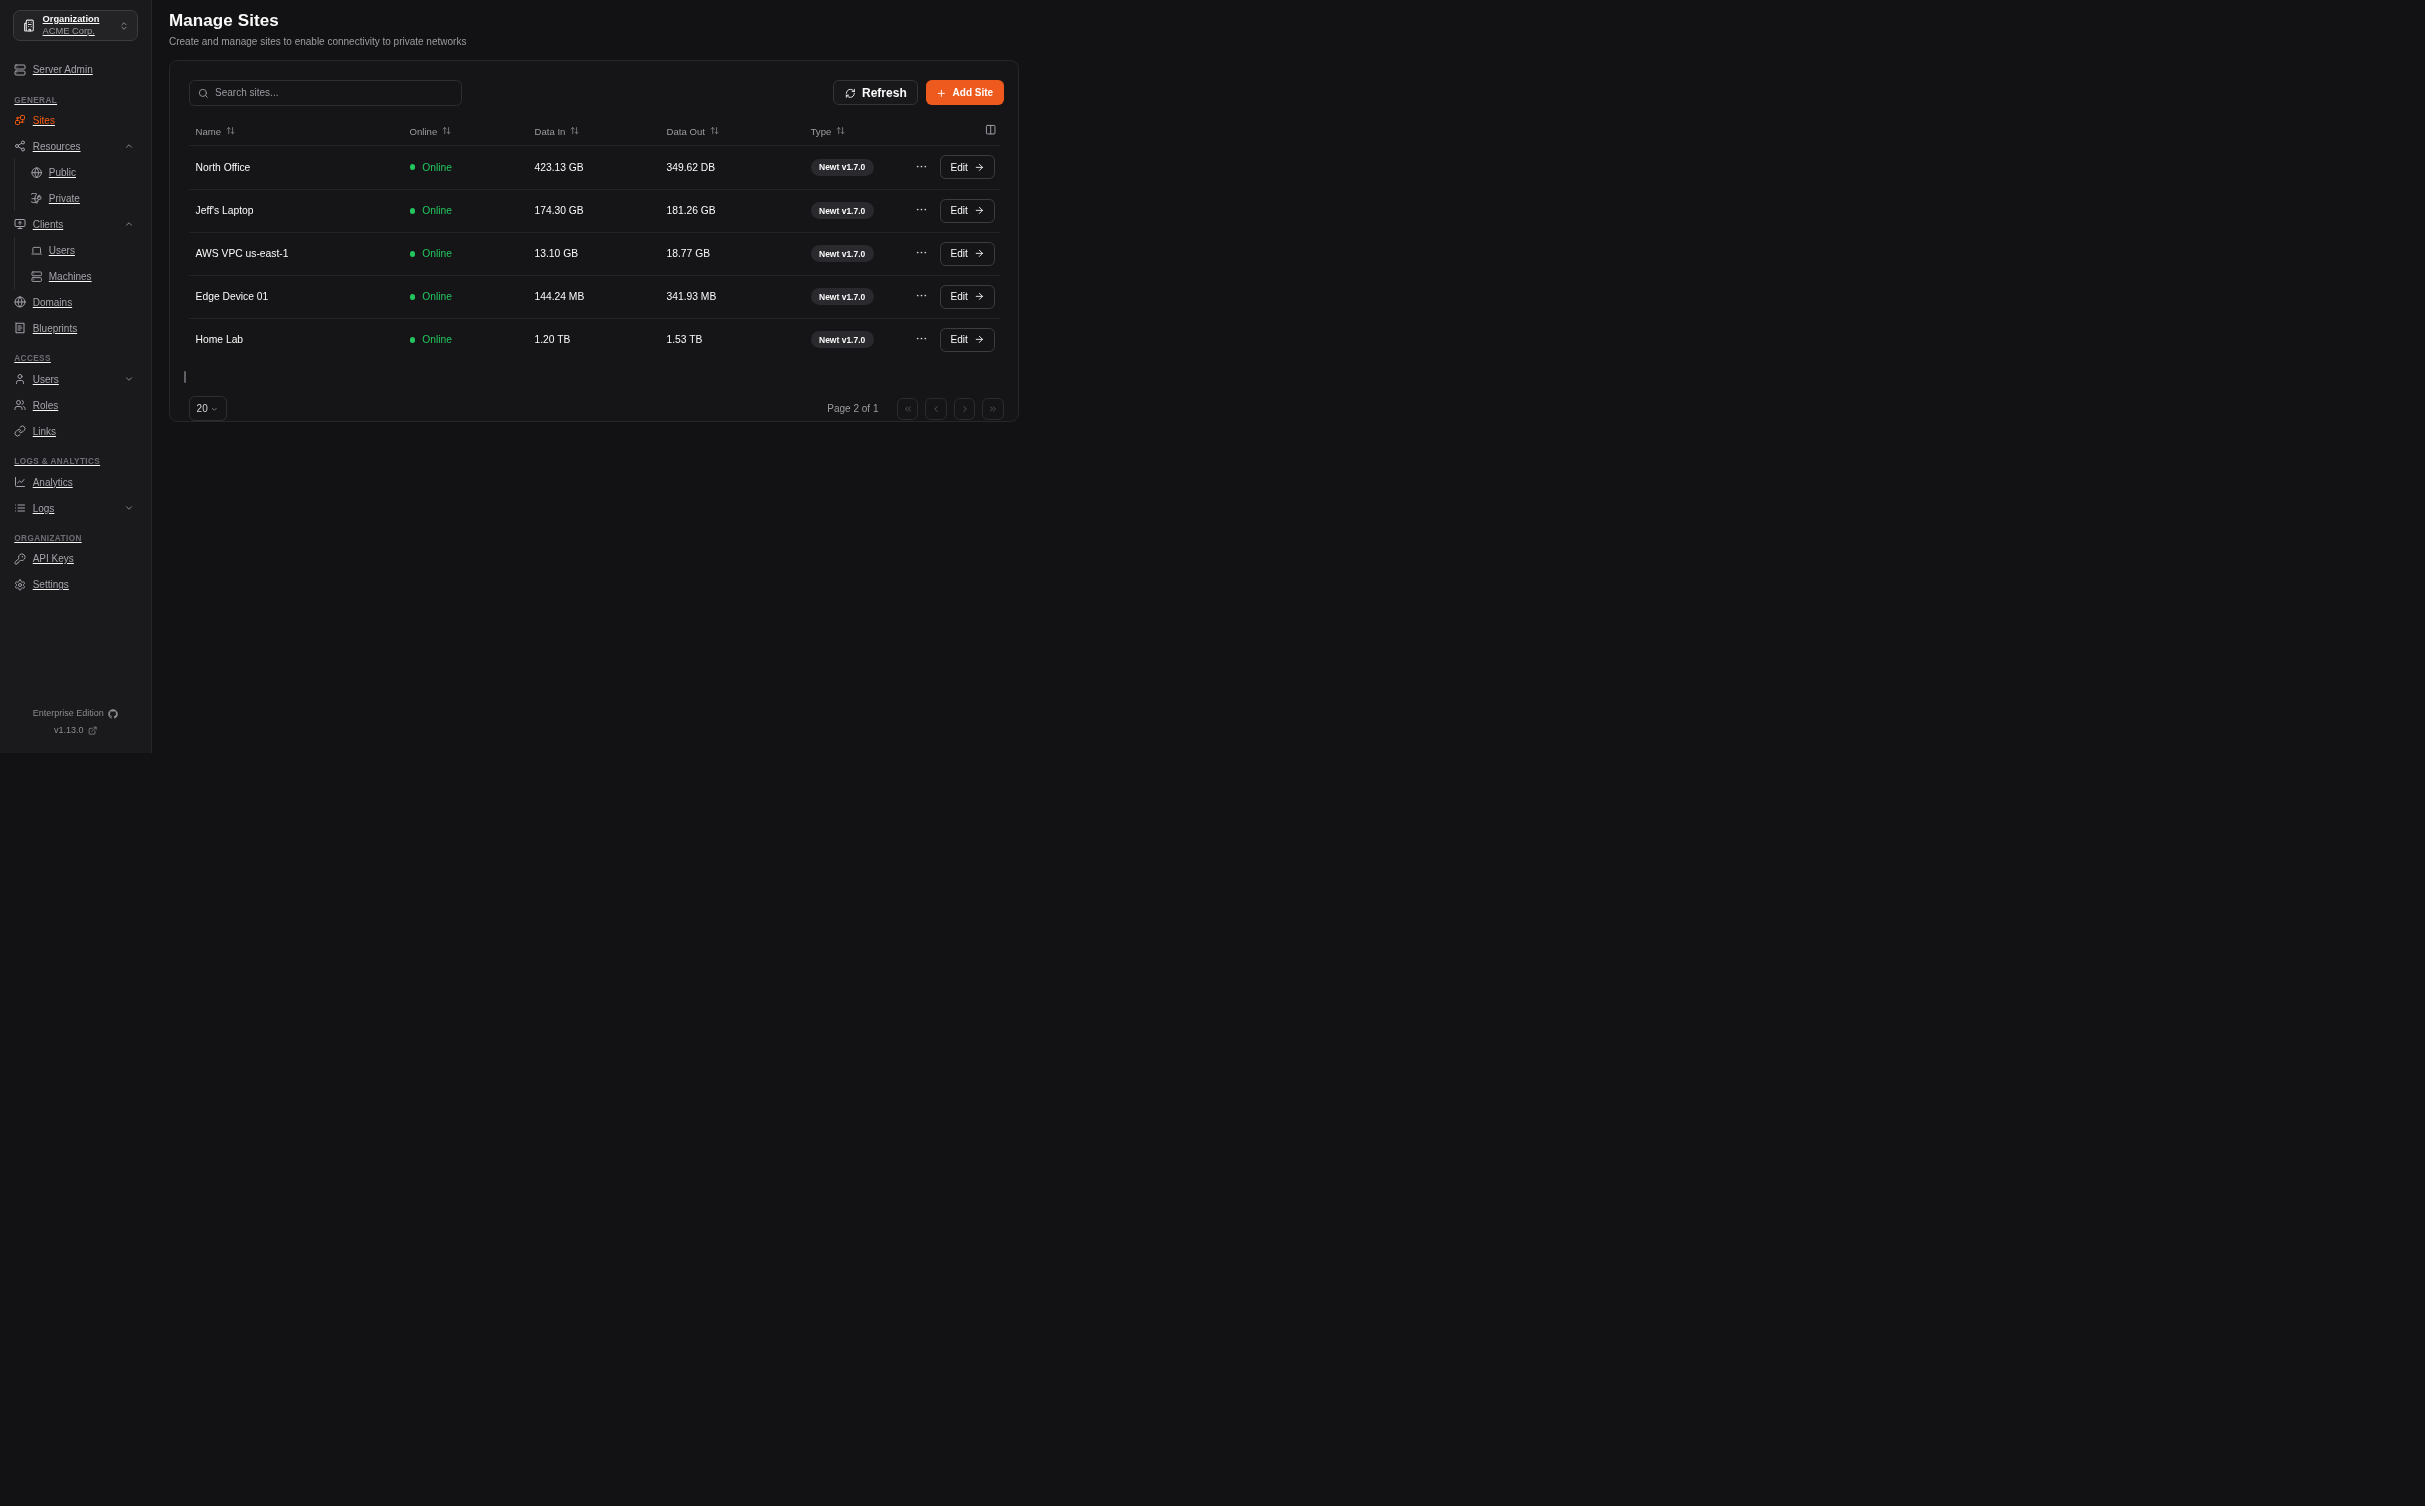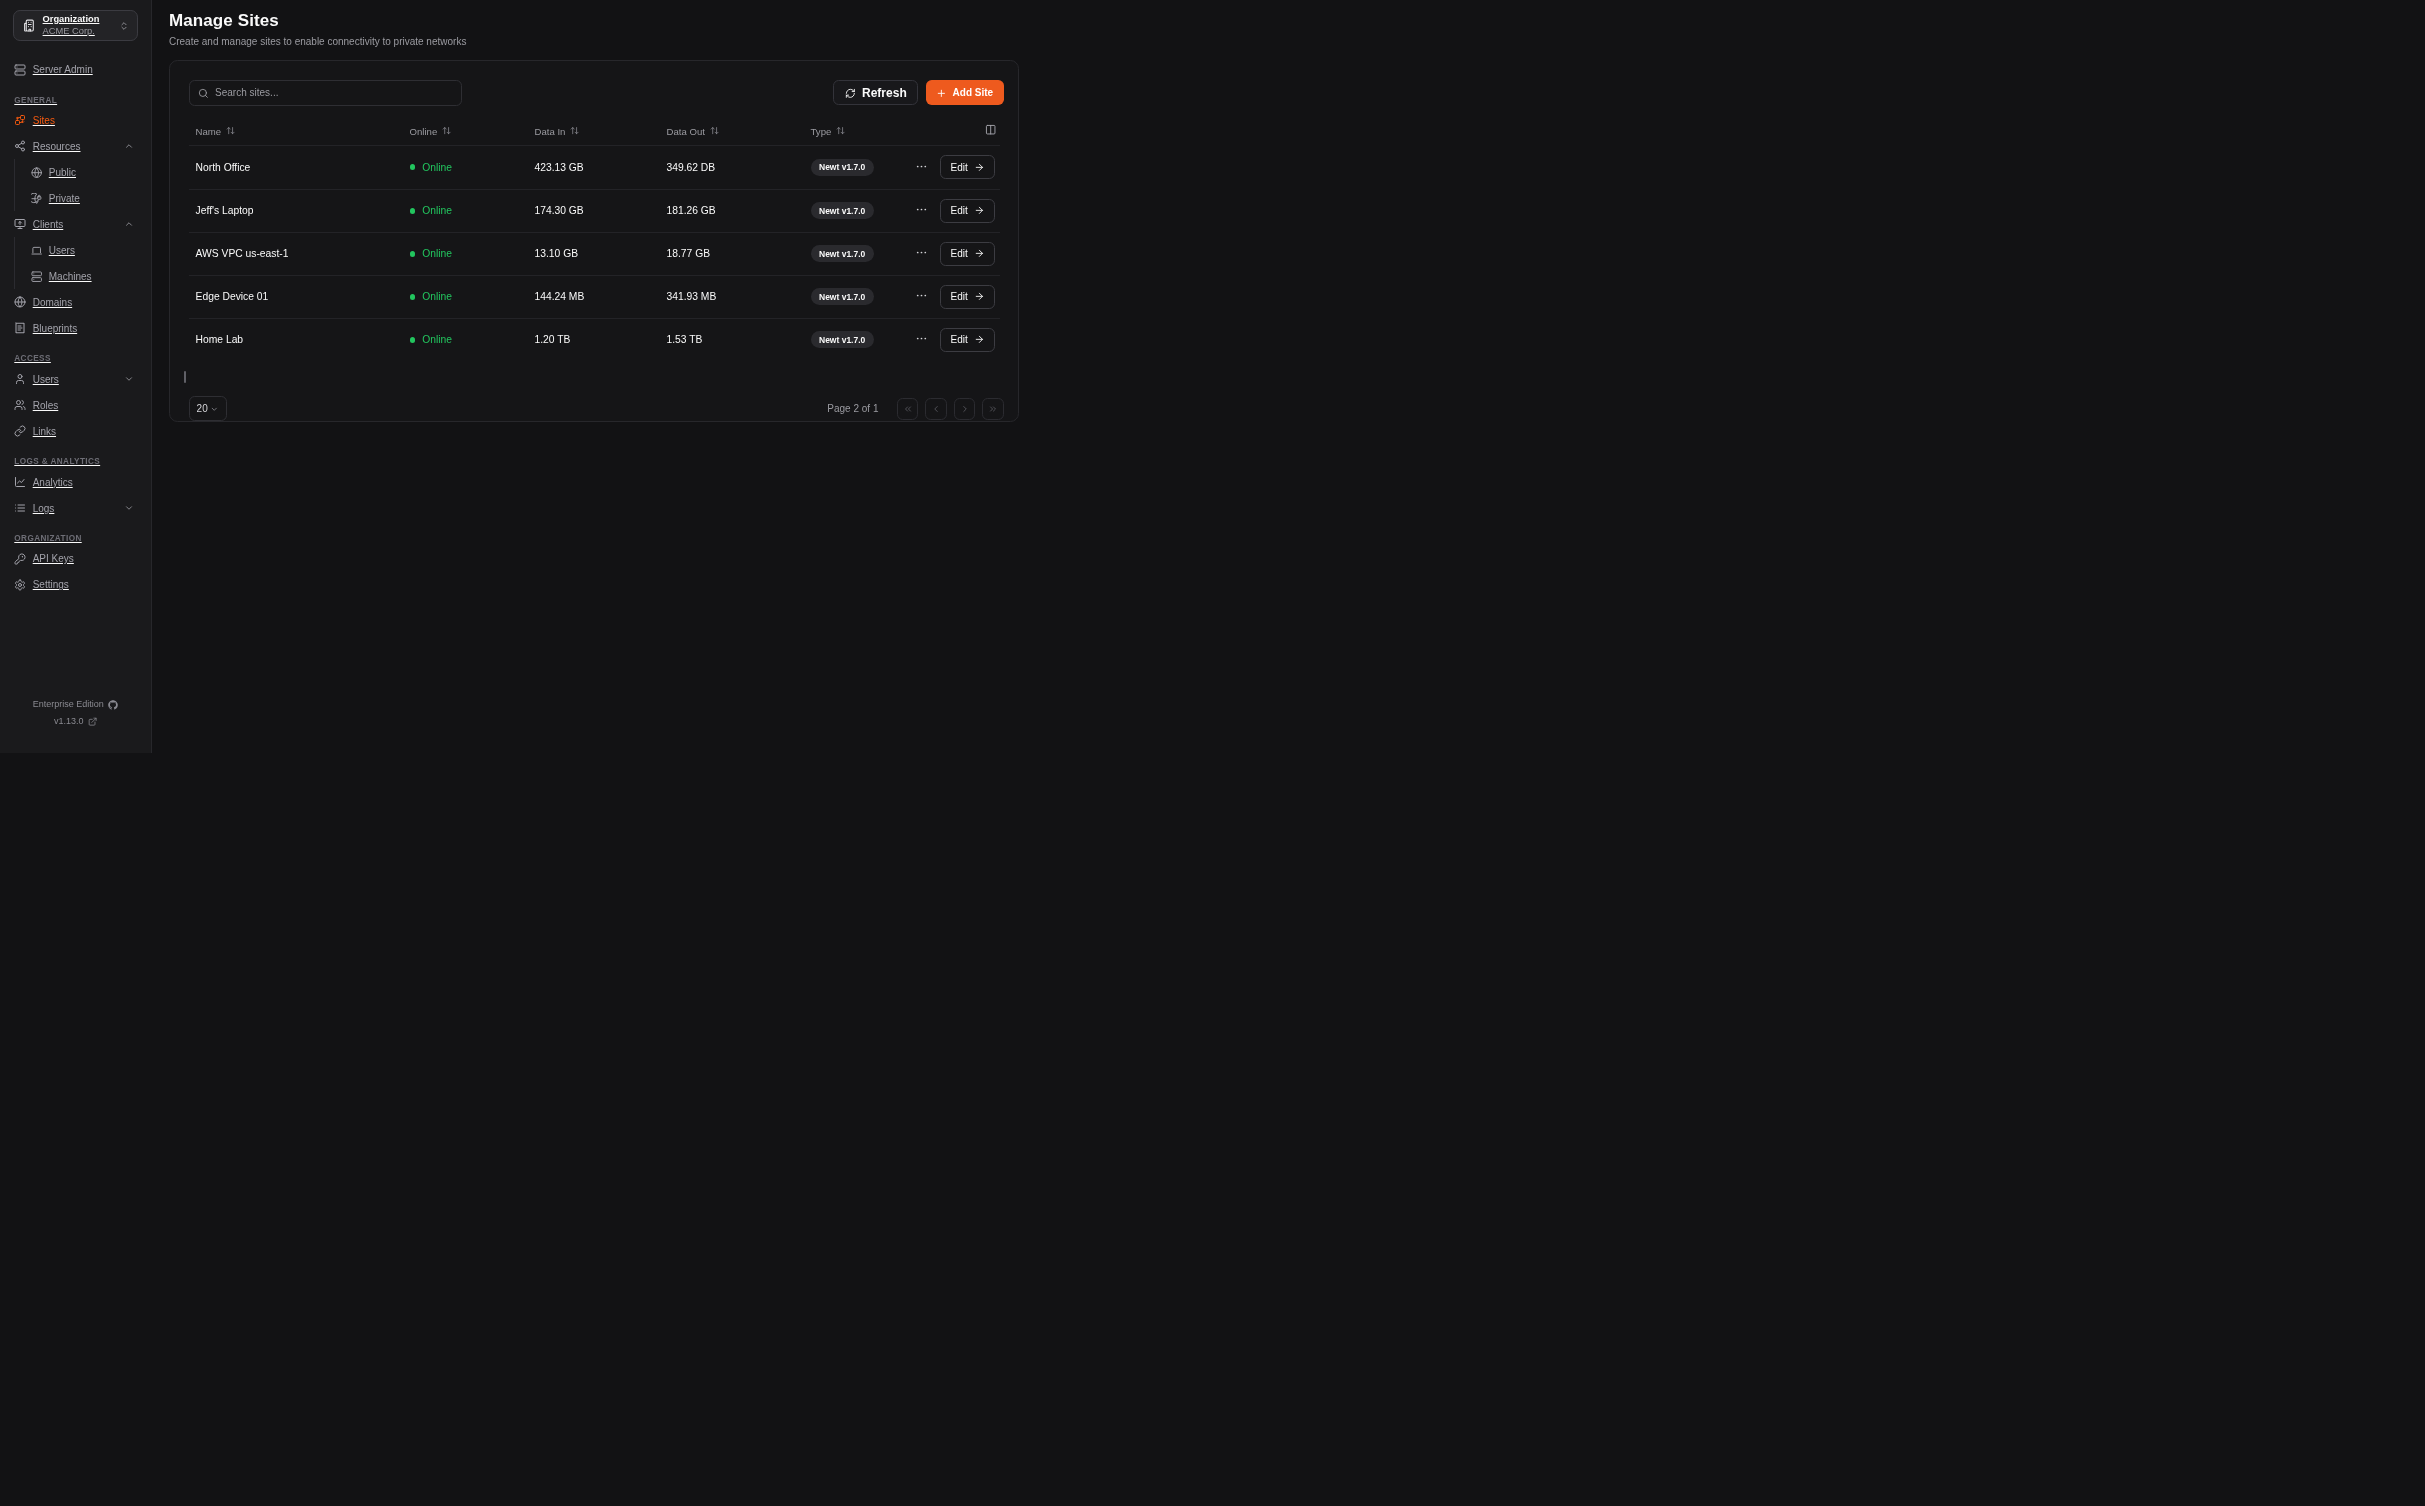--- a/index.html
+++ b/index.html
@@ -34,21 +34,21 @@
   .nav-item.active, .nav-item.active .icn { color:#f75a0f; }
   .nav-item .lbl { flex:1; }
   .nav-item .chev { color:#9b9ba1; }
   .sub-group { margin-left:4.3px; border-left:0.7px solid #2b2b30; }
   .sub-group .nav-item { padding-left:15.7px; }
   .section-label {
     margin:13px 0 2.8px; padding-left:4.3px; font-size:8.2px; font-weight:700;
     letter-spacing:0.4px; color:#6e6e76;
   }
   .side-footer {
-    position:absolute; bottom:23px; left:0; width:100%; text-align:left;
+    position:absolute; bottom:14px; left:0; width:100%; text-align:left;
     font-size:9px; color:#8a8a91; line-height:17px;
   }
   .side-footer .row { display:flex; align-items:center; justify-content:center; gap:4.3px; }
   .side-footer .icn { color:#8a8a91; }
   .resize-thumb {
     position:absolute; left:184px; top:371px; width:2.1px; height:12px;
     background:#606067; border-radius:2.1px; z-index:5;
   }
 
   

